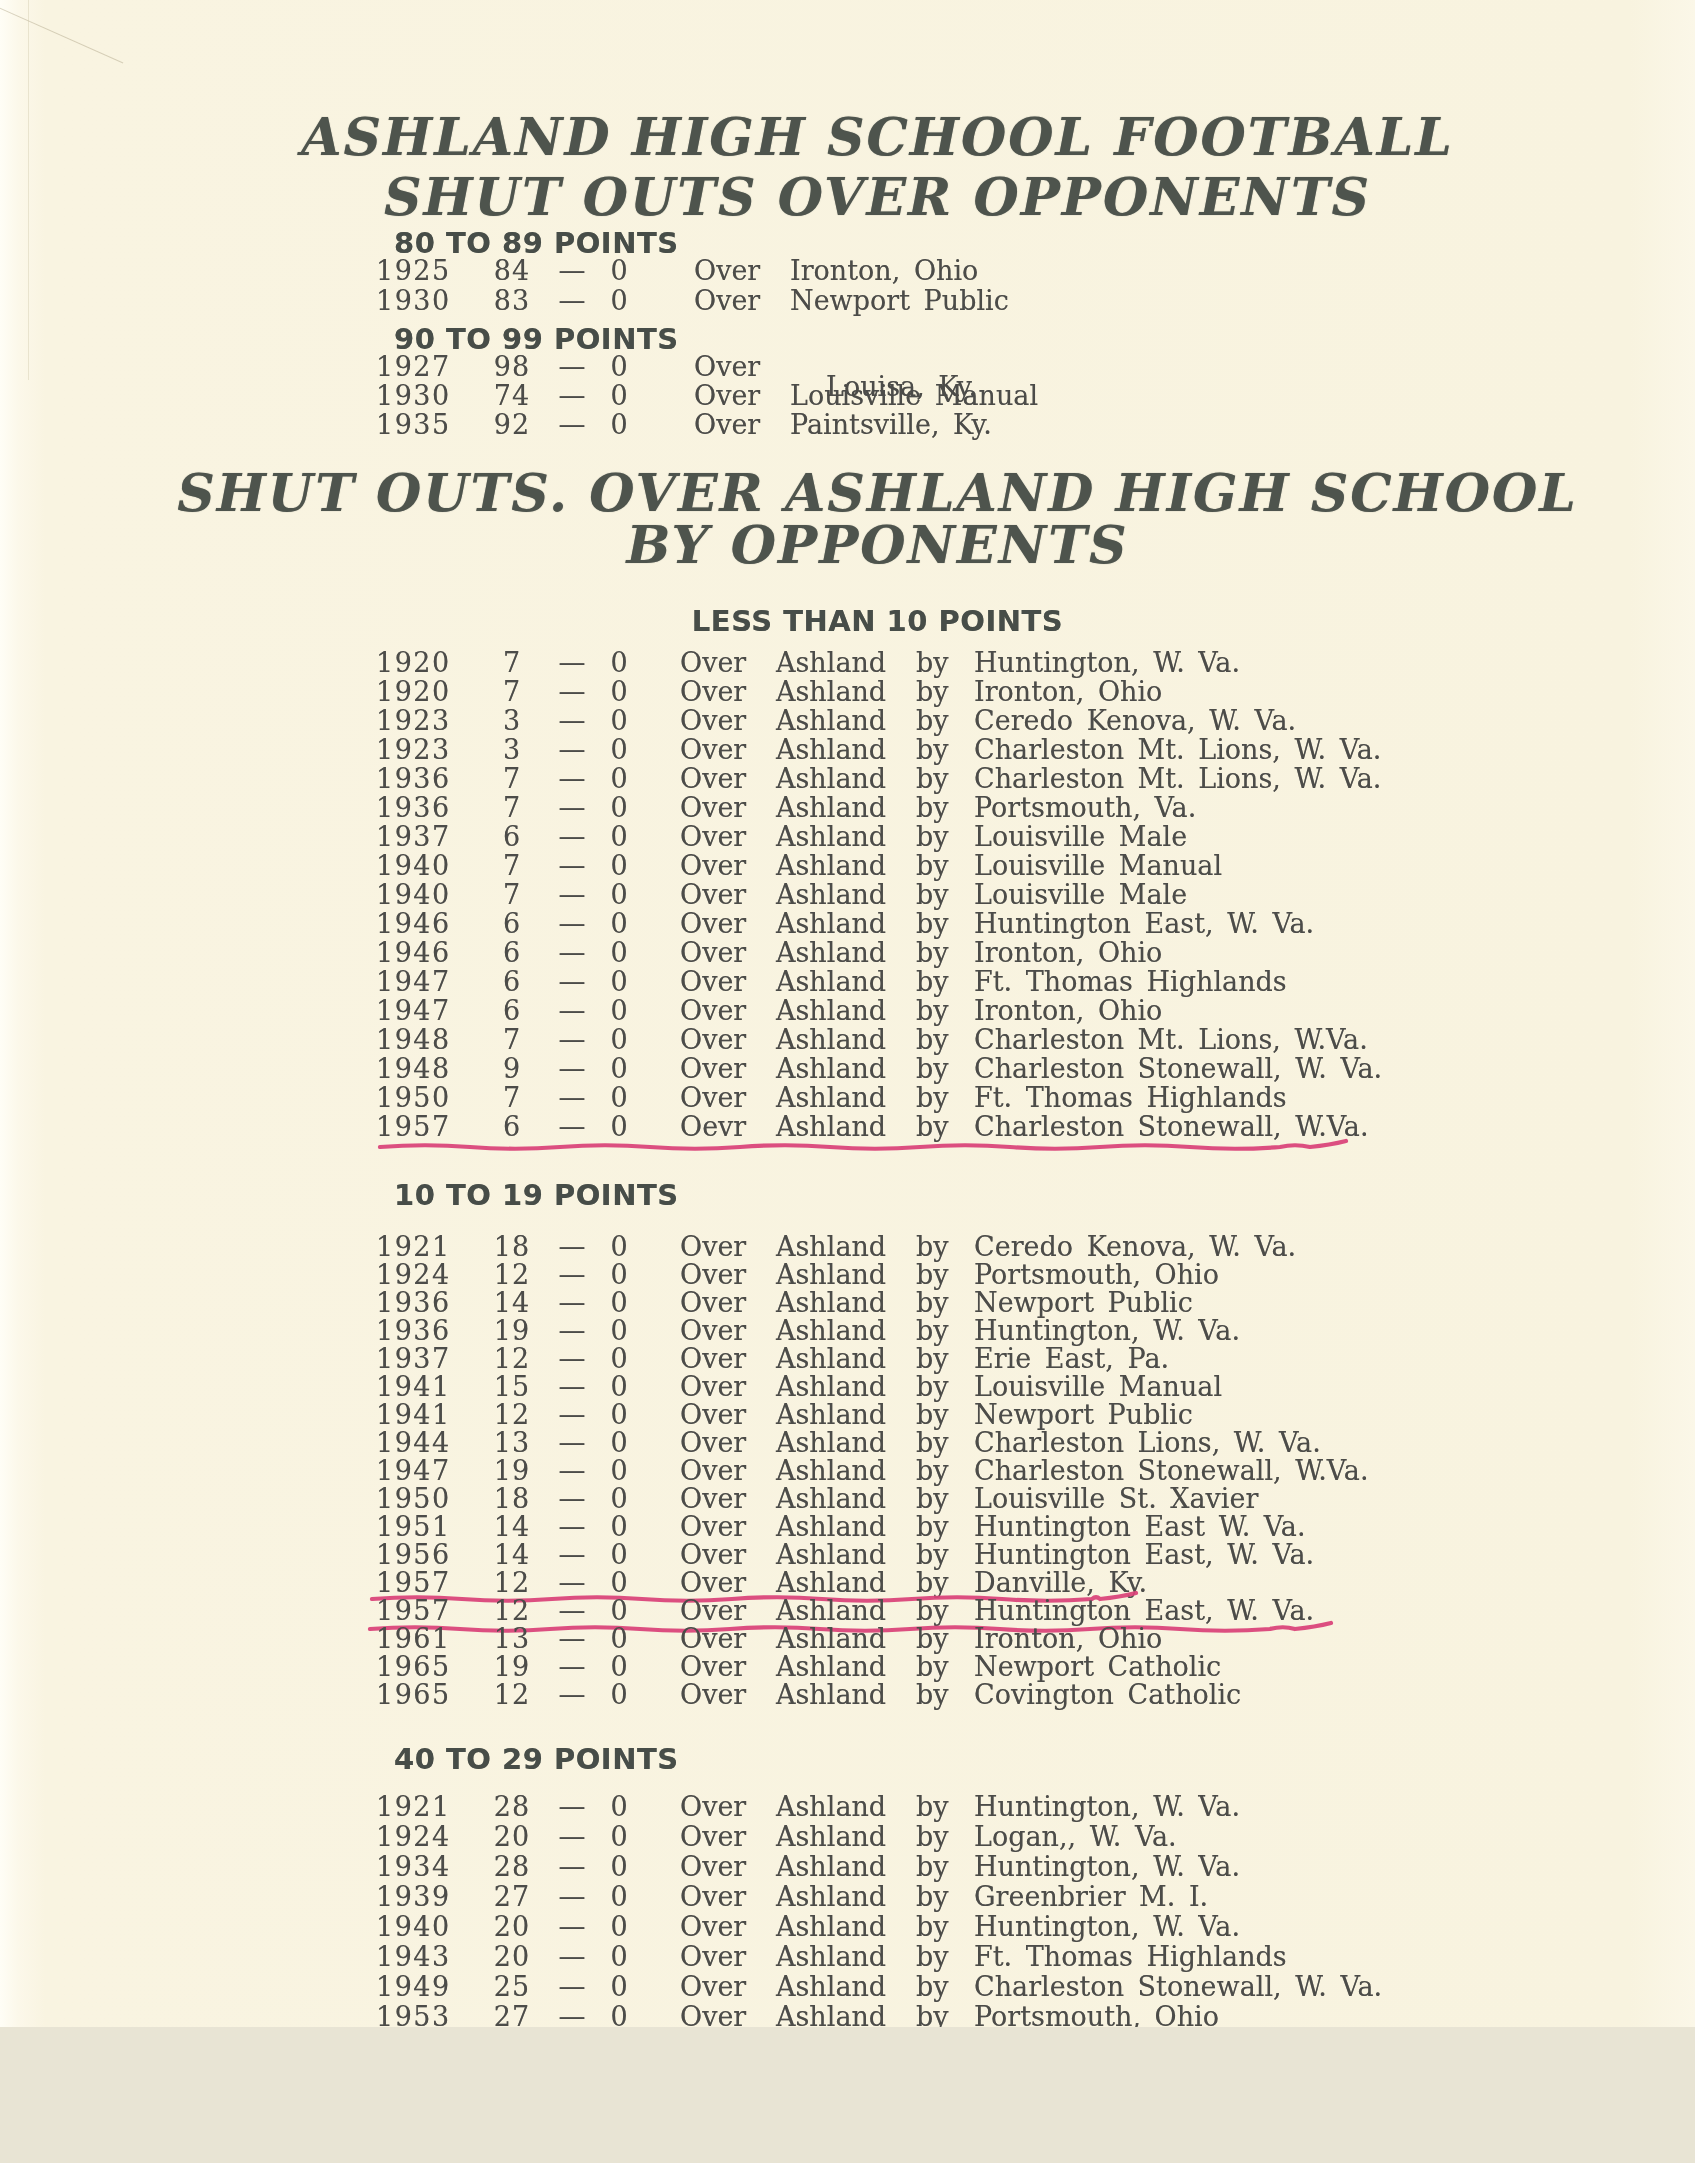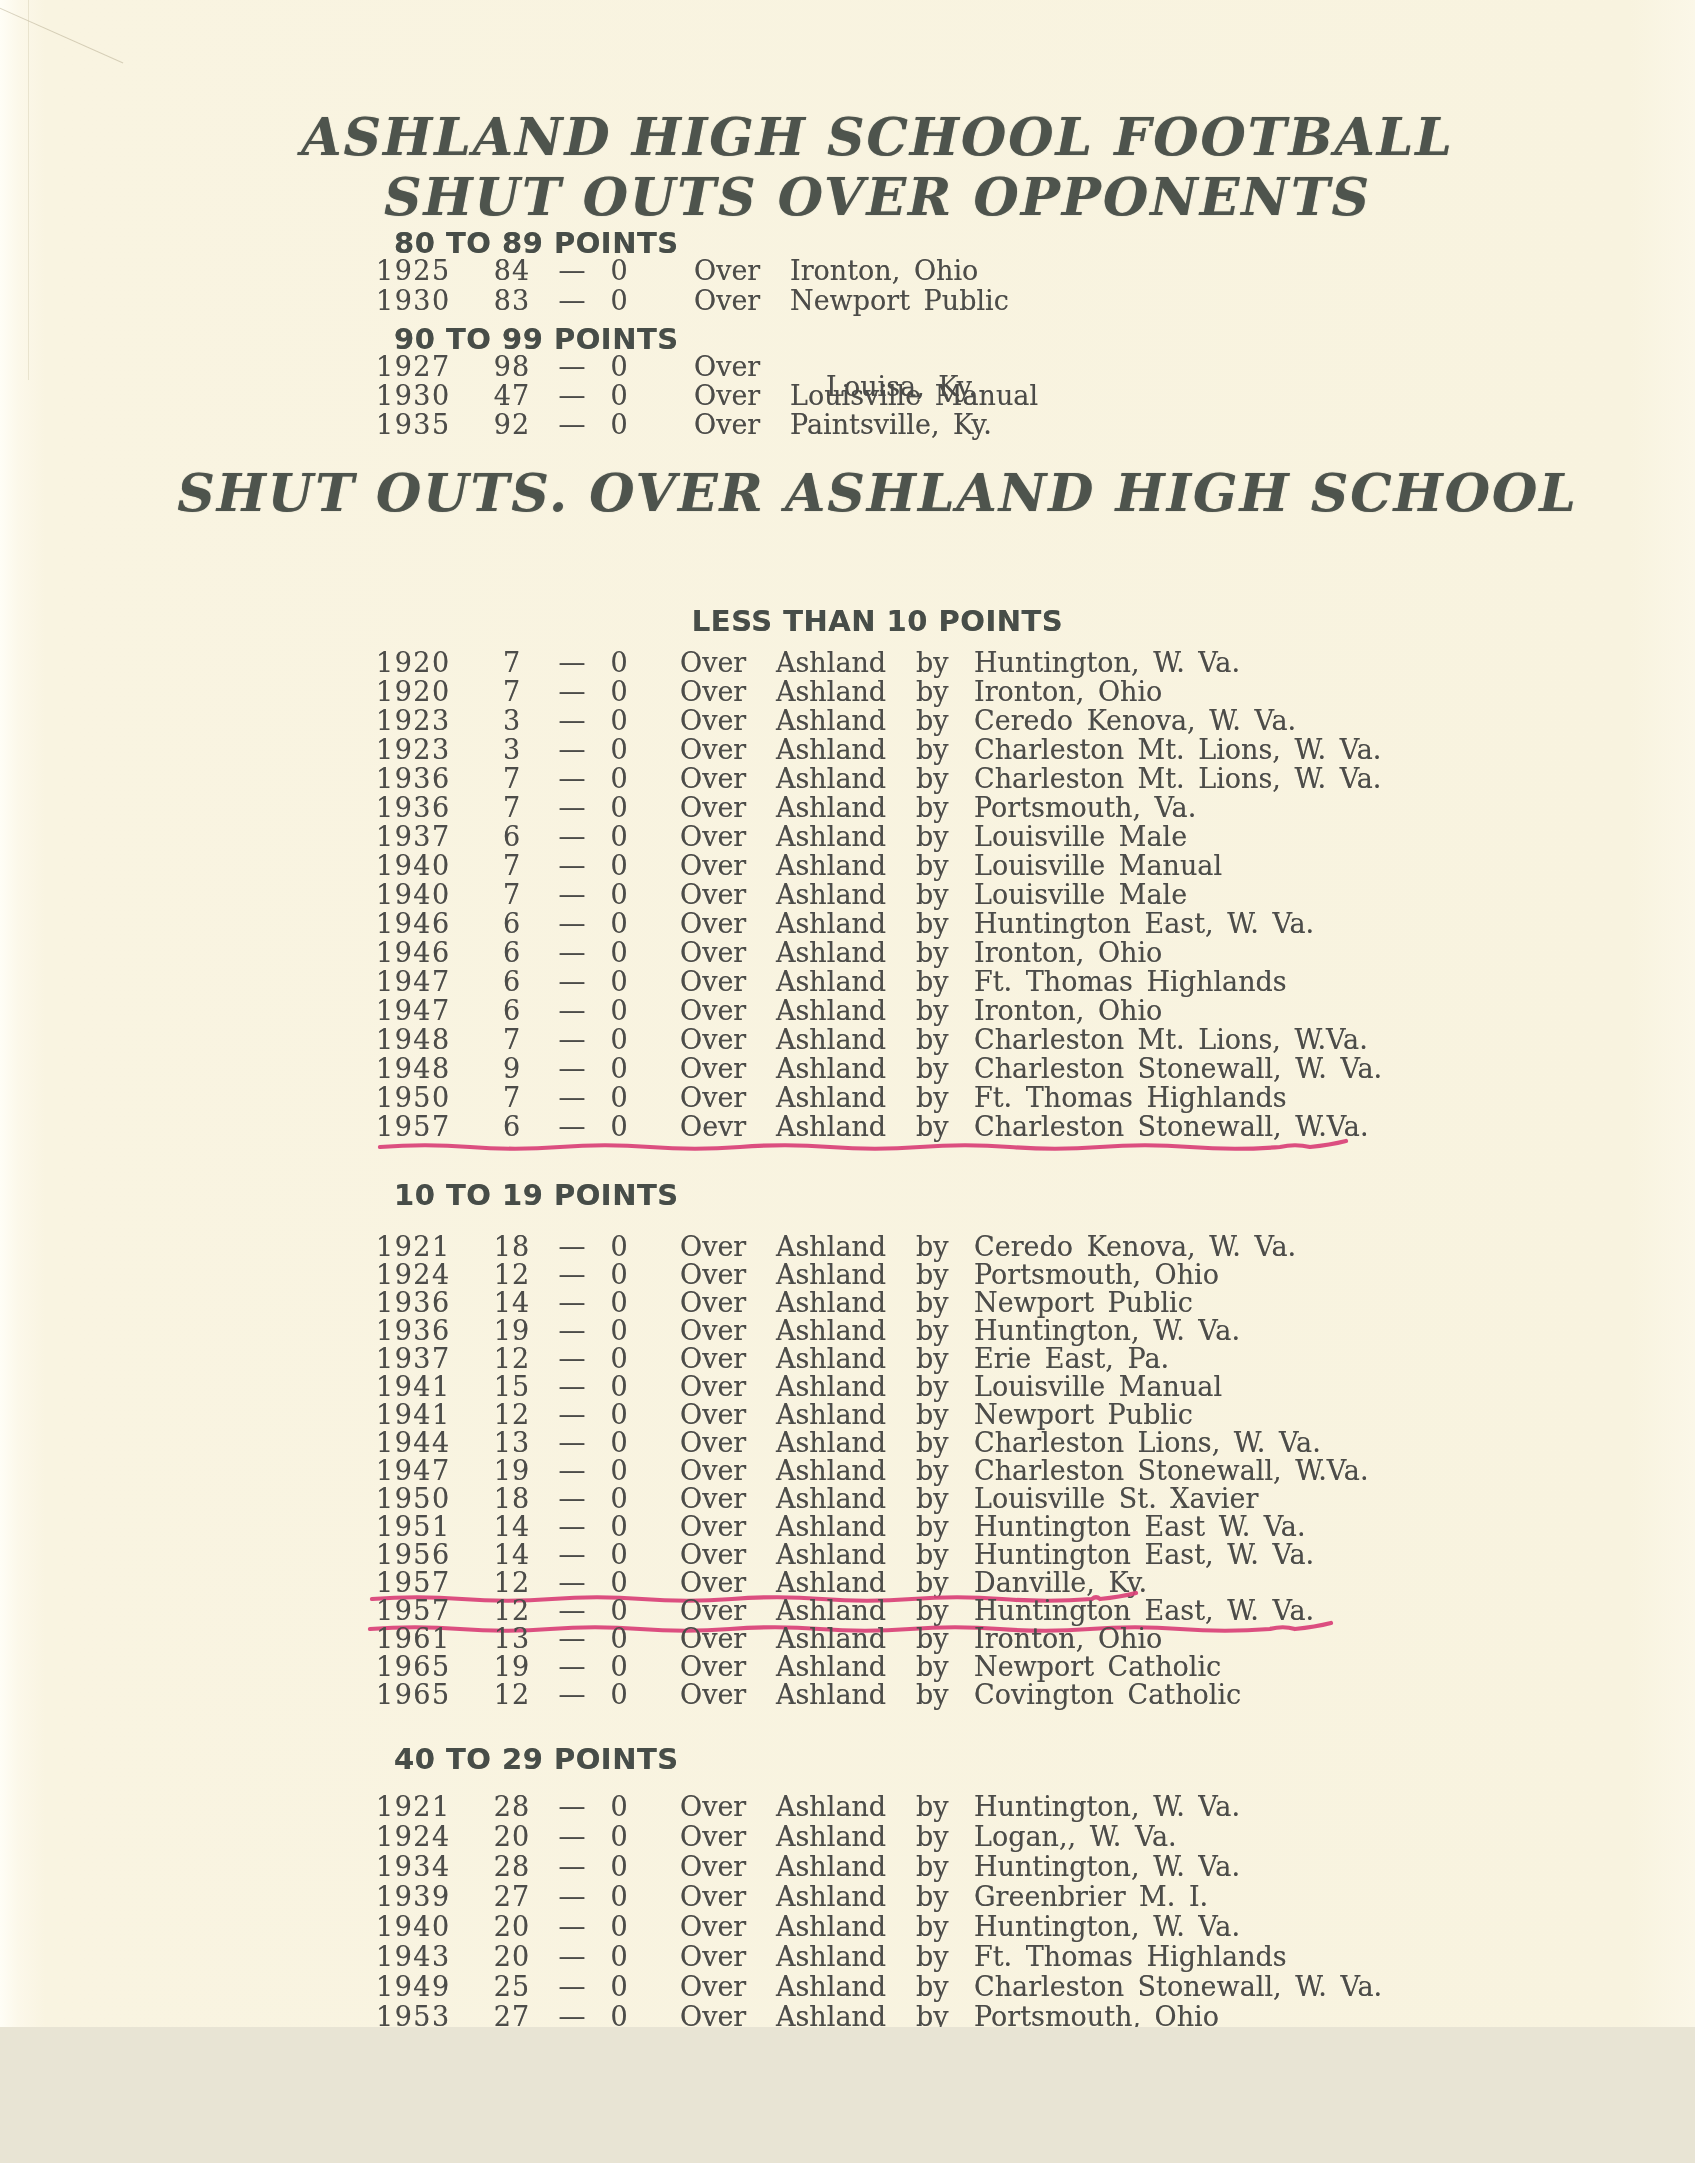--- a/index.html
+++ b/index.html
@@ -104,37 +104,38 @@
       <div class="row">
     <span class="cell year">1927</span>
     <span class="cell pts">98</span>
     <span class="cell dash">—</span>
     <span class="cell zero">0</span>
     <span class="cell w1 w1top">Over</span>
     <span class="cell opp opptop indent">Louisa, Ky.</span>
   </div>
       <div class="row">
     <span class="cell year">1930</span>
-    <span class="cell pts">47</span>
+    <span class="cell pts">74</span>
     <span class="cell dash">—</span>
     <span class="cell zero">0</span>
     <span class="cell w1 w1top">Over</span>
     <span class="cell opp opptop">Louisville Manual</span>
   </div>
       <div class="row">
     <span class="cell year">1935</span>
     <span class="cell pts">92</span>
     <span class="cell dash">—</span>
     <span class="cell zero">0</span>
     <span class="cell w1 w1top">Over</span>
     <span class="cell opp opptop">Paintsville, Ky.</span>
   </div>
     </div>
 
   <h1 class="ctr big mid1">SHUT OUTS. OVER ASHLAND HIGH SCHOOL</h1>
+  <h1 class="ctr big mid2">BY OPPONENTS</h1>
 
   <h2 class="shead ctrhead" id="h-lt10">LESS THAN 10 POINTS</h2>
   <div class="tbl" id="t-lt10">
       <div class="row">
     <span class="cell year">1920</span>
     <span class="cell pts">7</span>
     <span class="cell dash">—</span>
     <span class="cell zero">0</span>
     <span class="cell w1">Over</span>
     <span class="cell w2">Ashland</span>

